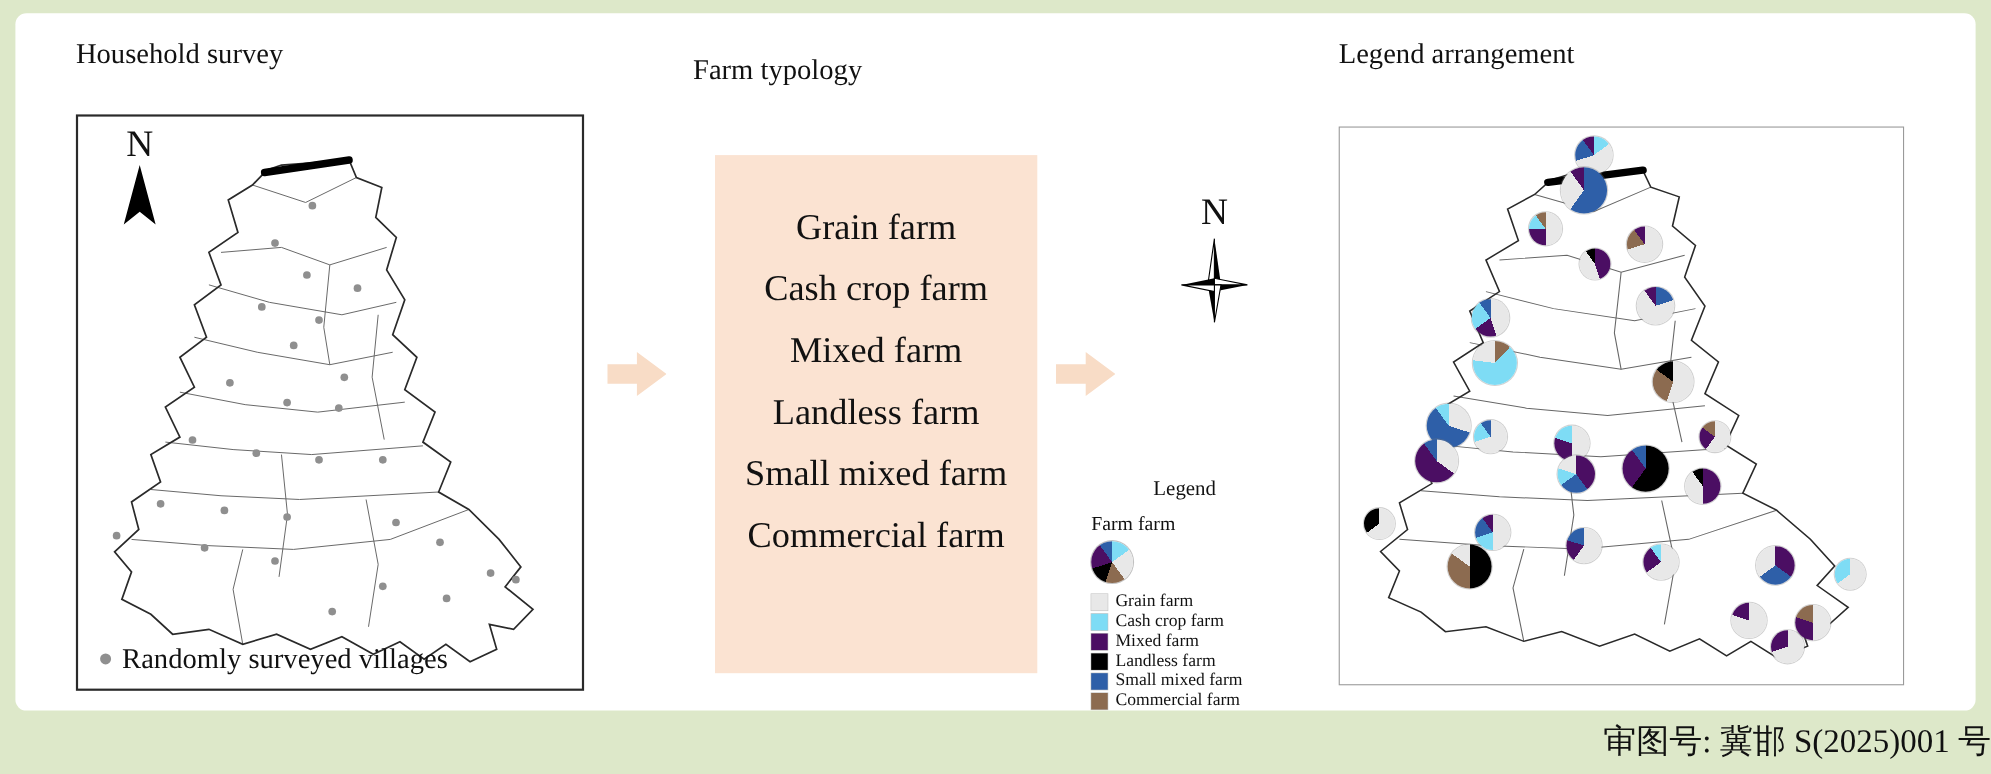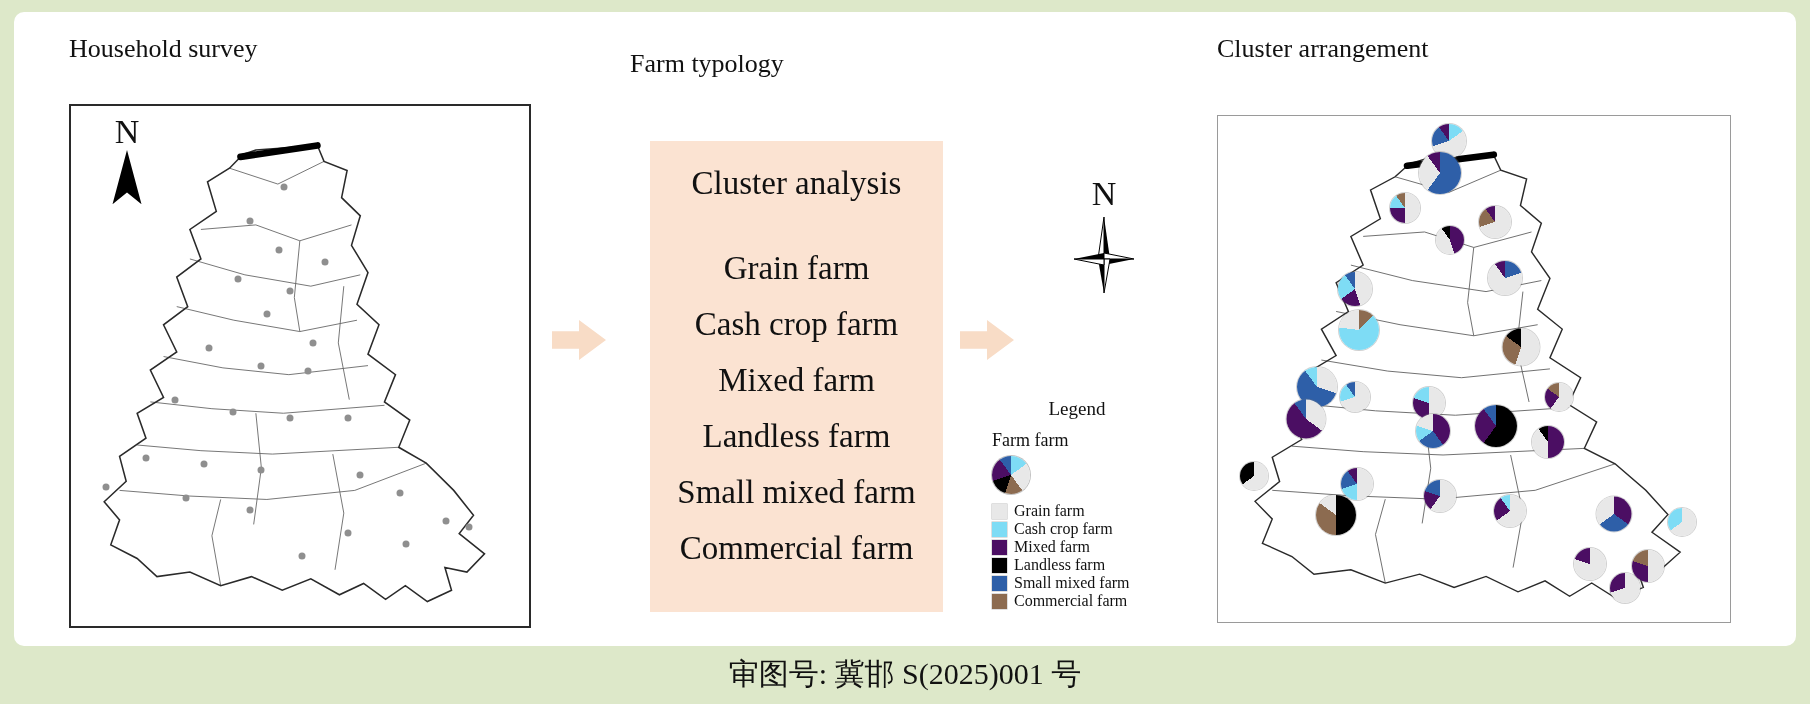--- a/index.html
+++ b/index.html
@@ -36,41 +36,41 @@
 
   .flow-arrow { position:absolute; width:54px; height:40px; background:#f8dcc6;
     clip-path:polygon(0 28%,50% 28%,50% 0,100% 50%,50% 100%,50% 72%,0 72%); }
   #arrow-1 { left:552px; top:320px; }
   #arrow-2 { left:960px; top:320px; }
 
   .compass { position:absolute; left:1058px; top:176px; width:92px; text-align:center; }
   .compass .n-label { font-size:34px; line-height:36px; }
 
   .legend-block { position:absolute; left:992px; top:398px; width:225px; }
-  .legend-title { font-size:19px; width:170px; text-align:center; }
+  .legend-title { font-size:19px; width:170px; text-align:center;margin-top:36px; }
   .legend-subtitle { font-size:18px; margin-top:10px; }
   .legend-pie-icon { width:38px; height:38px; border-radius:50%; margin-top:5px; box-shadow:0 0 0 1px rgba(100,100,100,.4); }
   .legend-items { margin-top:8px; }
   .legend-row { display:flex; align-items:center; gap:7px; height:18px; }
   .legend-swatch { width:15px; height:15px; flex:0 0 15px; box-shadow:0 0 0 0.5px rgba(0,0,0,.25); }
   .legend-label { font-size:16px; white-space:nowrap; }
 
   .map-pie { position:absolute; border-radius:50%; transform:translate(-50%,-50%);
     box-shadow:0 0 0 1px rgba(120,120,120,.35); }
 
-  .footer { position:absolute; left:0; top:654px; width:1810px; text-align:center; font-size:30px; }
+  .footer { position:absolute; left:0; top:654px; width:1810px; text-align:right; font-size:30px; }
 </style>
 </head>
 <body>
 
 <div class="white-panel"></div>
 
 <div class="panel-title" id="title-survey">Household survey</div>
 <div class="panel-title" id="title-typology">Farm typology</div>
-<div class="panel-title" id="title-spatial">Cluster arrangement</div>
+<div class="panel-title" id="title-spatial">Legend arrangement</div>
 
 <div class="map-box" id="survey-box">
   <svg class="map-svg" viewBox="0 0 400 440" preserveAspectRatio="none">
     <g fill="none" stroke="#666" stroke-width="0.8">
       <path d="M136,46 L180,60 222,40"></path>
       <path d="M110,100 L160,96 200,110 247,96"></path>
       <path d="M100,126 L150,140 210,150 255,140"></path>
       <path d="M88,168 L140,180 200,190 252,180"></path>
       <path d="M76,212 L130,222 190,228 262,220"></path>
       <path d="M64,252 L120,258 185,262 277,255"></path>
@@ -114,26 +114,29 @@
       <div class="village-dot" style="left: 35px; top: 381px;"></div>
       <div class="village-dot" style="left: 115px; top: 392px;"></div>
       <div class="village-dot" style="left: 179px; top: 404px;"></div>
       <div class="village-dot" style="left: 329px; top: 387px;"></div>
       <div class="village-dot" style="left: 375px; top: 415px;"></div>
       <div class="village-dot" style="left: 277px; top: 427px;"></div>
       <div class="village-dot" style="left: 335px; top: 438px;"></div>
       <div class="village-dot" style="left: 398px; top: 421px;"></div>
       <div class="village-dot" style="left: 231px; top: 450px;"></div>
     </div>
+  <div class="survey-caption">
+    <span class="caption-dot"></span>
+    <span>Randomly surveyed villages</span>
+  </div>
 </div>
 
 <div class="flow-arrow" id="arrow-1"></div>
 
 <div class="typology-box">
-  <div class="cluster-label">Cluster analysis</div>
   <div class="farm-type-list">
       <div class="farm-type-line">Grain farm</div>
       <div class="farm-type-line">Cash crop farm</div>
       <div class="farm-type-line">Mixed farm</div>
       <div class="farm-type-line">Landless farm</div>
       <div class="farm-type-line">Small mixed farm</div>
       <div class="farm-type-line">Commercial farm</div>
     </div>
 </div>
 

